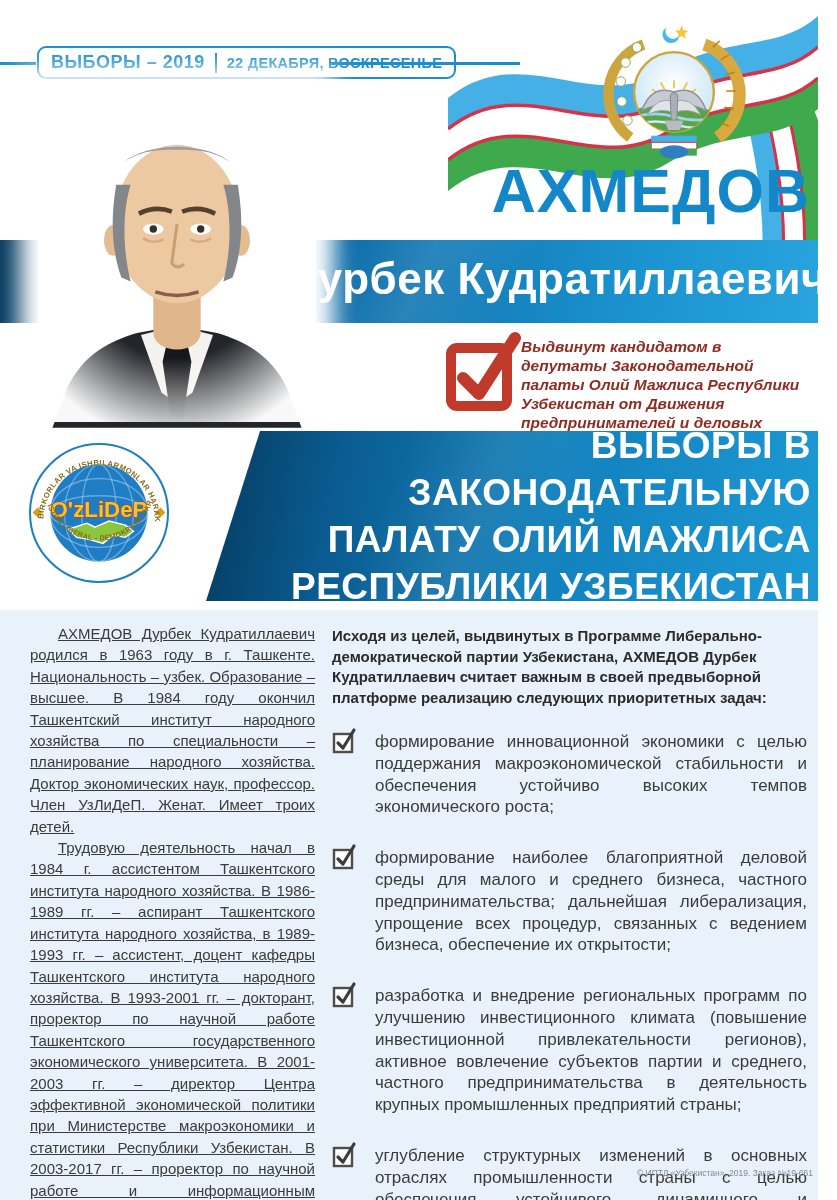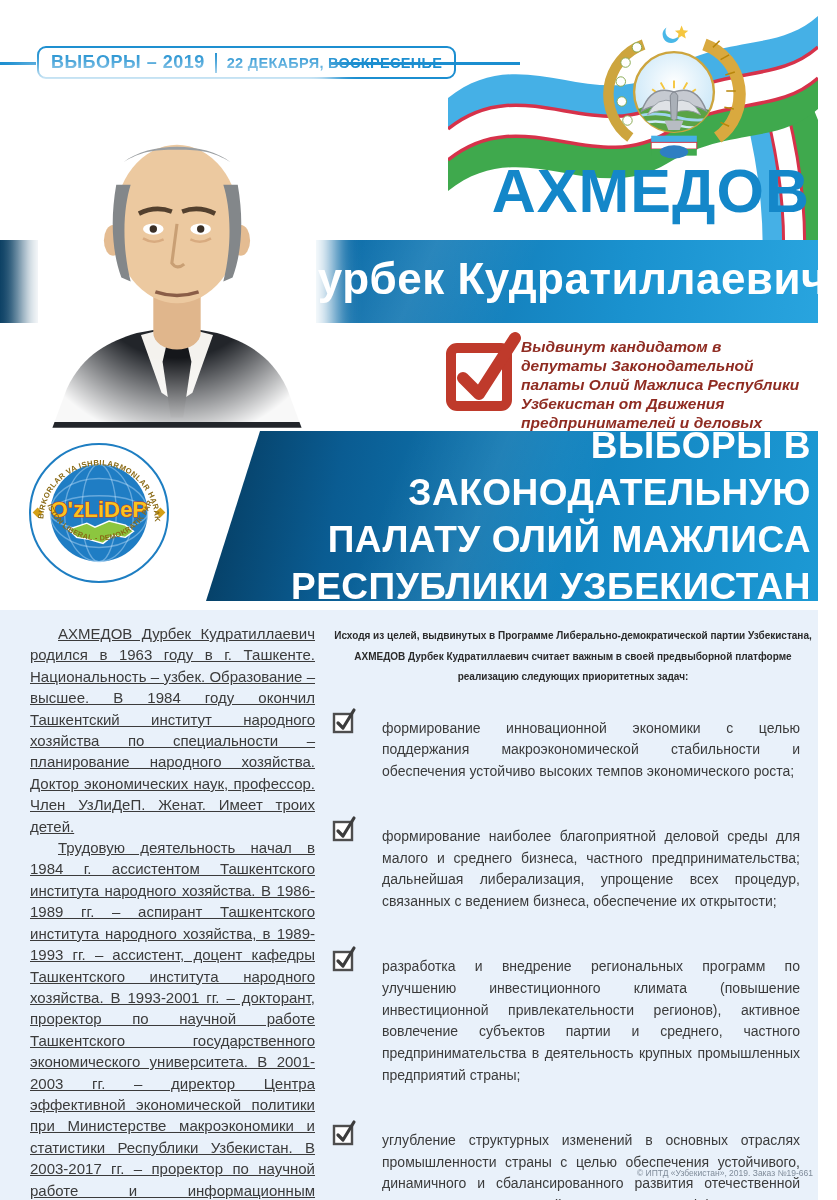--- a/index.html
+++ b/index.html
@@ -59,25 +59,25 @@
   .banner:after{content:"";position:absolute;inset:0;
     background:linear-gradient(112deg,rgba(255,255,255,0) 30%,rgba(255,255,255,.08) 44%,rgba(255,255,255,0) 60%);}
   .banner-line{color:#fff;font-weight:bold;font-size:37px;line-height:47px;letter-spacing:.5px;}
   .party-logo{position:absolute;left:28px;top:442px;width:142px;height:142px;}
   
   .lower{position:absolute;left:0;top:610px;width:837px;height:590px;background:#e9f1fa;}
   .bio{position:absolute;left:30px;top:13px;width:285px;color:#3b3b3b;
     font-size:15px;line-height:21.4px;text-align:justify;}
   .bio p{margin:0;text-indent:28px;text-decoration:underline;}
   .platform{position:absolute;left:332px;top:16px;width:482px;color:#3b3b3b;}
-  .intro{margin:0 0 16px 0;text-align:center;font-weight:bold;color:#2b2b2b;
-    font-size:10px;line-height:20.5px;}
+  .intro{margin:0 0 16px 0;font-weight:bold;color:#2b2b2b;
+    font-size:15px;line-height:20.5px;}
   .item{display:flex;gap:11px;margin-bottom:15px;}
   .item svg{flex:none;width:25px;height:27px;overflow:visible;margin-top:2px;}
-  .item p{margin:14px;font-size:14px;line-height:21.8px;text-align:justify;}
+  .item p{margin:7px;font-size:17px;line-height:21.8px;text-align:justify;}
   .imprint{position:absolute;right:24px;top:558px;font-size:8.5px;color:#7f8b99;text-align:center;}
 </style>
 </head>
 <body>
 
 <div class="poster">
 
   <div class="rule rule-left"></div>
   <div class="badge">
     <span class="badge-main">ВЫБОРЫ – 2019</span>

